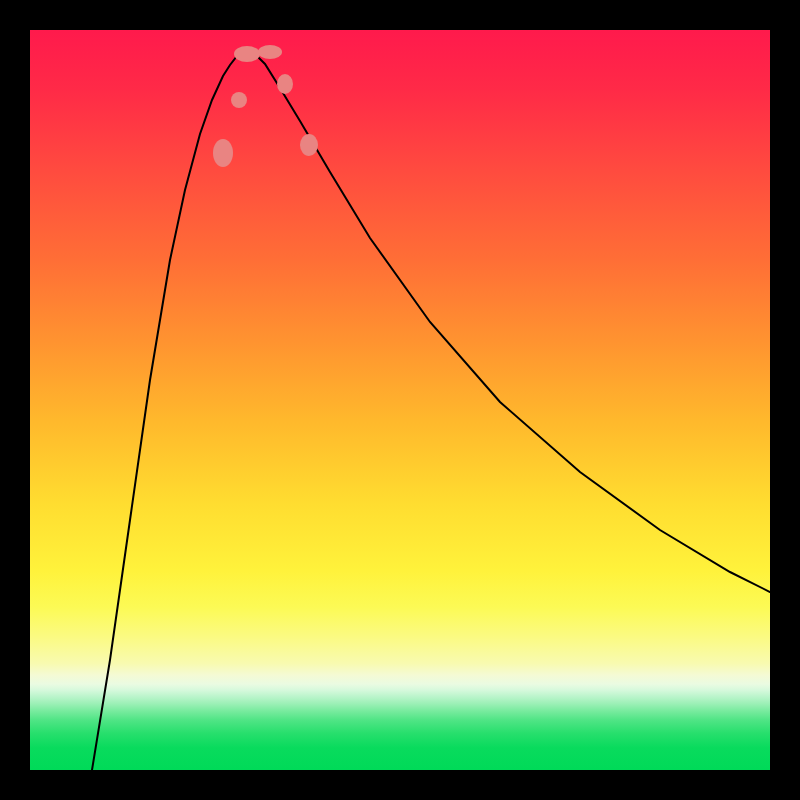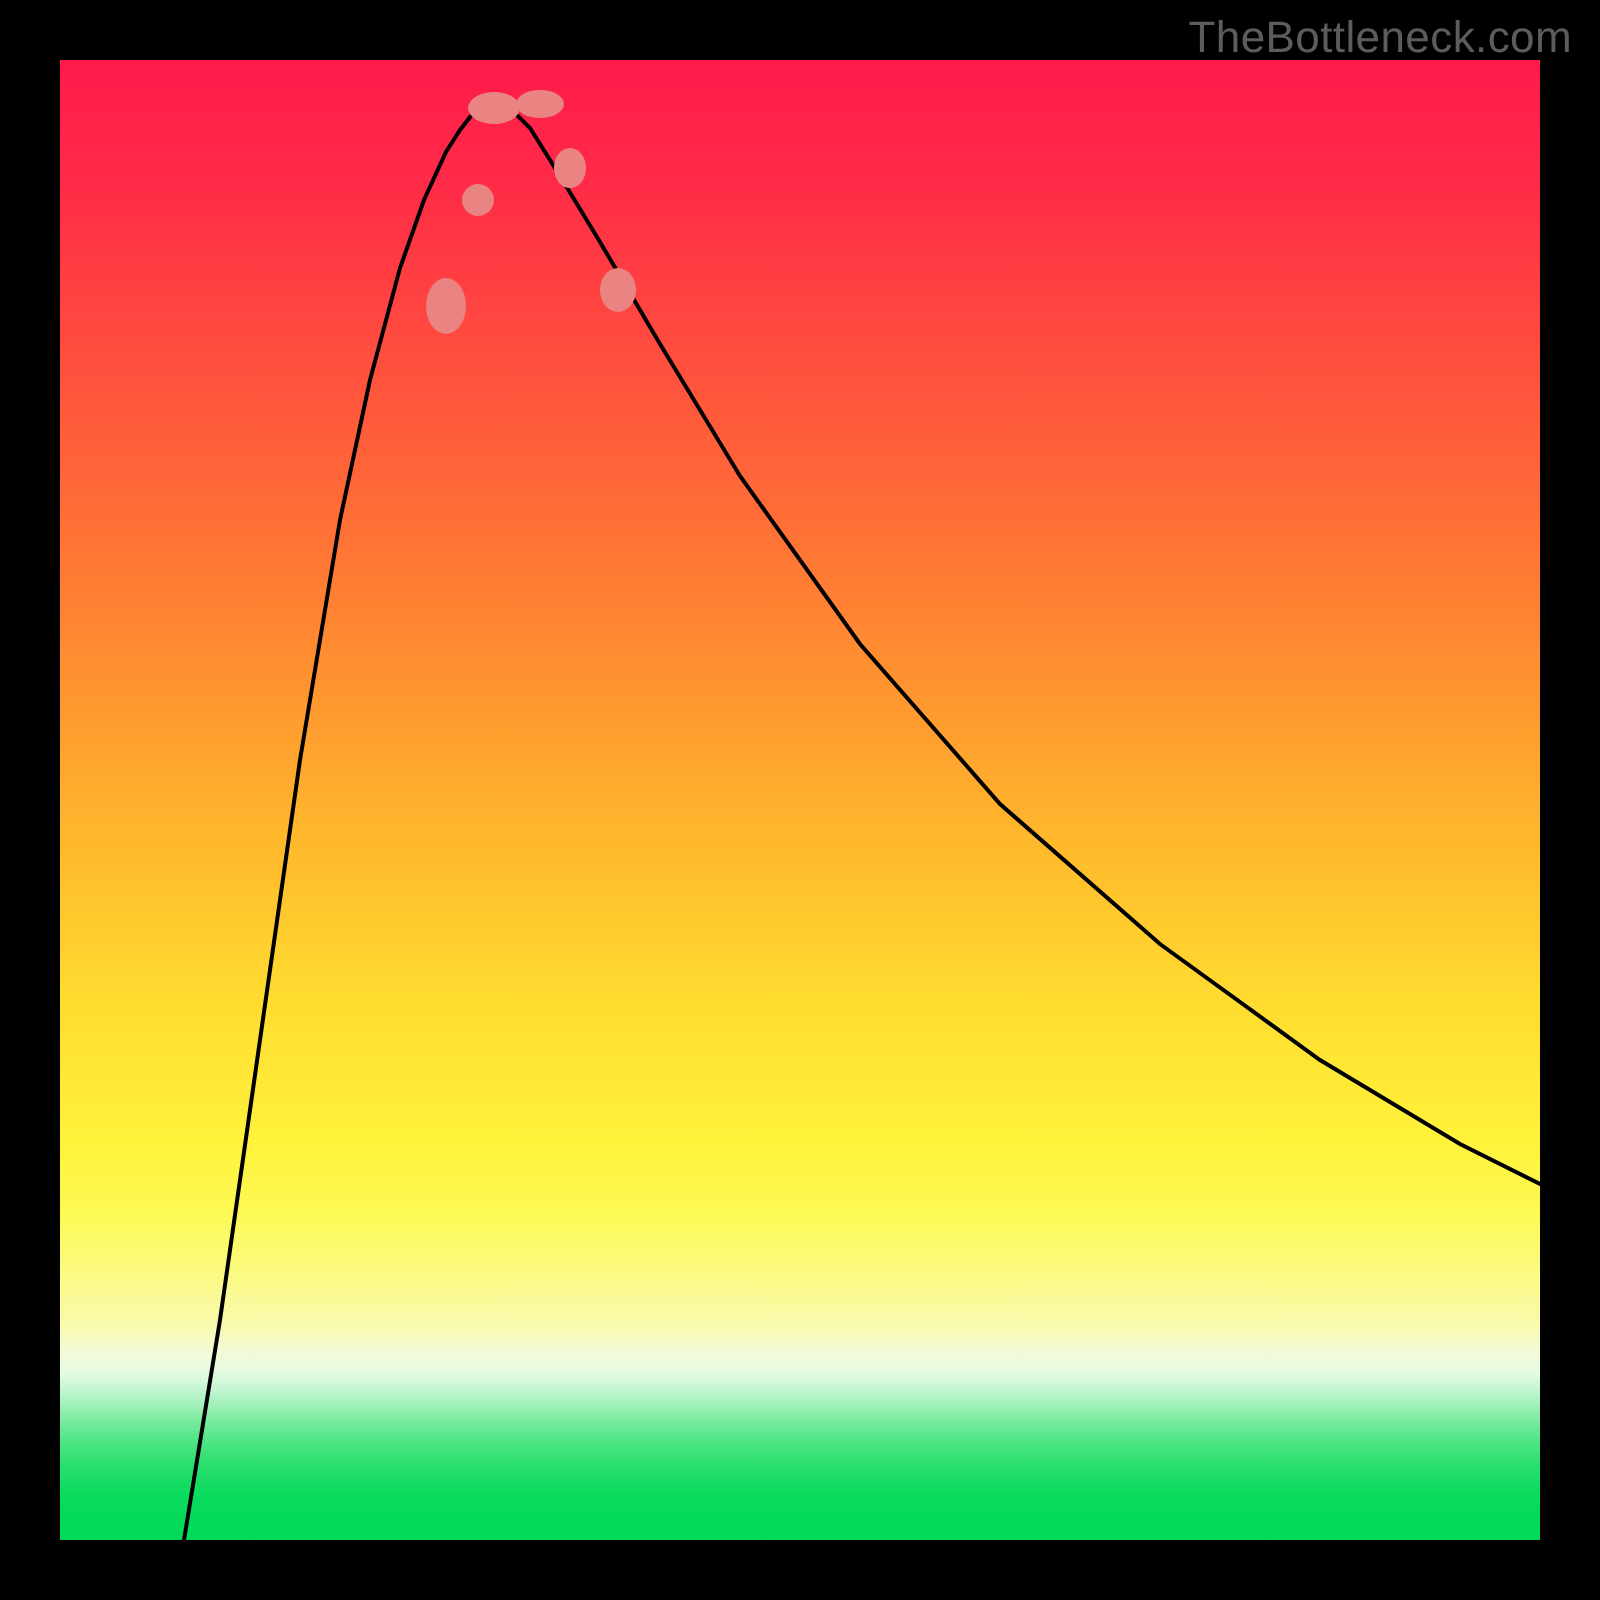--- a/index.html
+++ b/index.html
@@ -70,21 +70,20 @@
     position: absolute;
     background: #e98482;
     border-radius: 50%;
     transform: translate(-50%, -50%);
   }
 </style>
 </head>
 <body>
 
 <div class="frame">
-  <div class="watermark">TheBottleneck.com</div>
 
   <div class="plot">
     <svg class="curve-svg" viewBox="0 0 740 740" preserveAspectRatio="none">
       <path id="left-path" fill="none" stroke="#000" stroke-width="2" stroke-linecap="round" d="M62 740 L80 630 L100 490 L120 350 L140 230 L155 160 L170 104 L182 70 L193 46 L200 35 L207 26 L213 22 L218 20"></path>
       <path id="right-path" fill="none" stroke="#000" stroke-width="2" stroke-linecap="round" d="M218 20 L225 24 L235 34 L250 58 L270 91 L300 142 L340 208 L400 292 L470 372 L550 442 L630 500 L700 542 L740 562"></path>
     </svg>
     <div id="markers-layer">
         <div class="marker" style="left: 193px; top: 123px; width: 20px; height: 28px;"></div>
         <div class="marker" style="left: 209px; top: 70px; width: 16px; height: 16px;"></div>
         <div class="marker" style="left: 217px; top: 24px; width: 26px; height: 16px;"></div>

